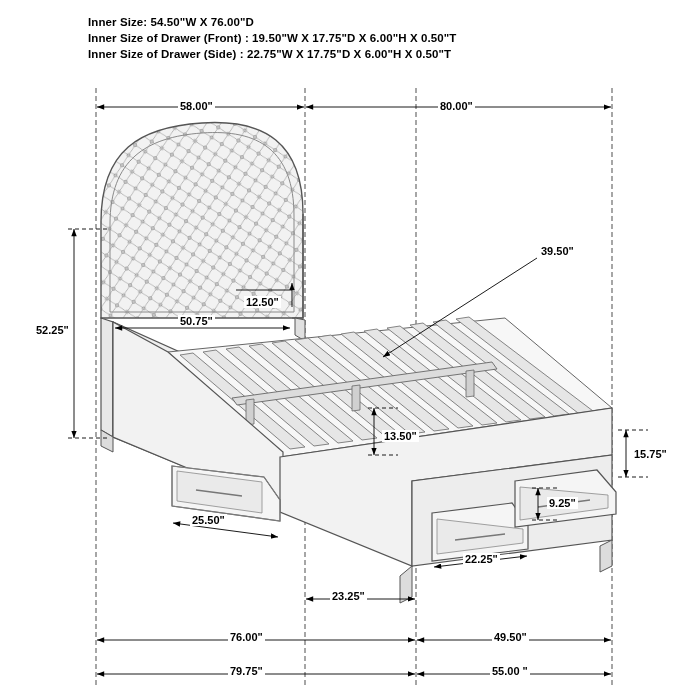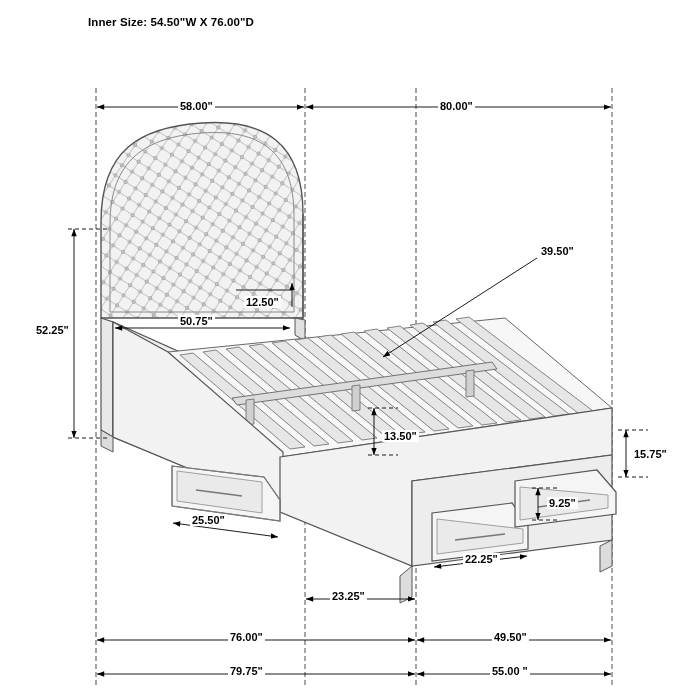--- a/index.html
+++ b/index.html
@@ -44,20 +44,22 @@
     line-height: 12px;
   }
 </style>
 </head>
 <body>
 
 <div id="page">
 
   <div id="spec-block">
     <div>Inner Size: 54.50"W X 76.00"D</div>
+    <div>Inner Size of Drawer (Front) : 19.50"W X 17.75"D X 6.00"H X 0.50"T</div>
+    <div>Inner Size of Drawer (Side) : 22.75"W X 17.75"D X 6.00"H X 0.50"T</div>
   </div>
 
   <svg id="diagram" viewBox="0 0 700 700">
     <defs>
       <marker id="arrEnd" markerWidth="9" markerHeight="9" refX="8" refY="3" orient="auto" markerUnits="strokeWidth">
         <path d="M0,0 L8,3 L0,6 z" fill="#000"></path>
       </marker>
       <marker id="arrStart" markerWidth="9" markerHeight="9" refX="0" refY="3" orient="auto" markerUnits="strokeWidth">
         <path d="M8,0 L0,3 L8,6 z" fill="#000"></path>
       </marker>

